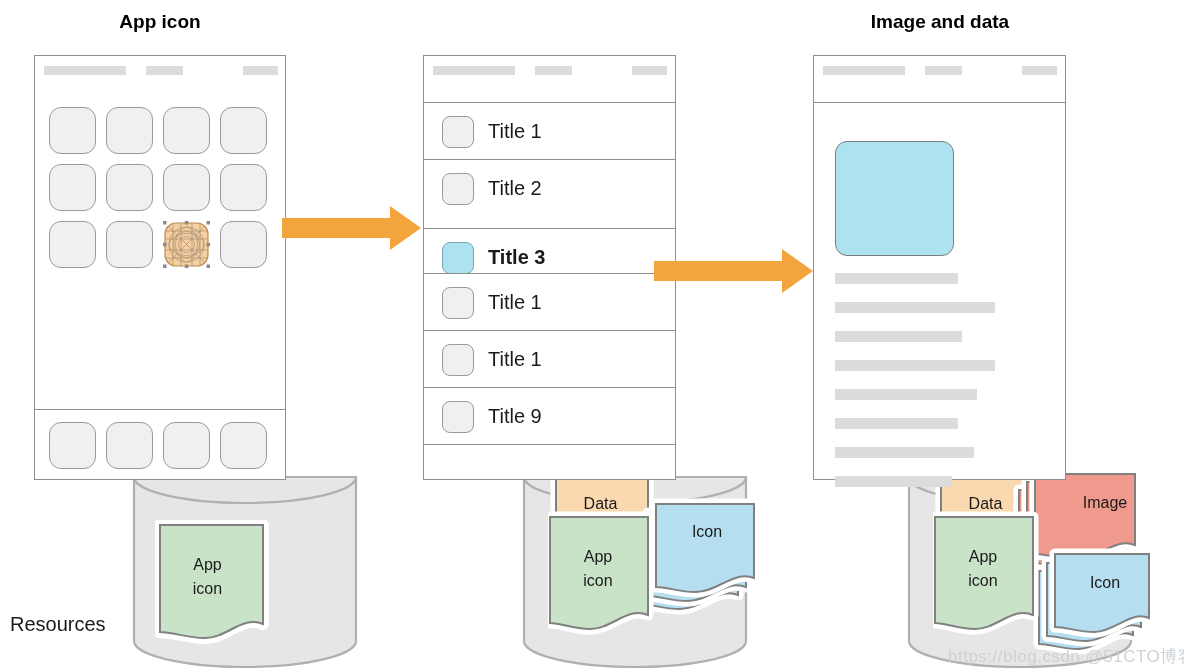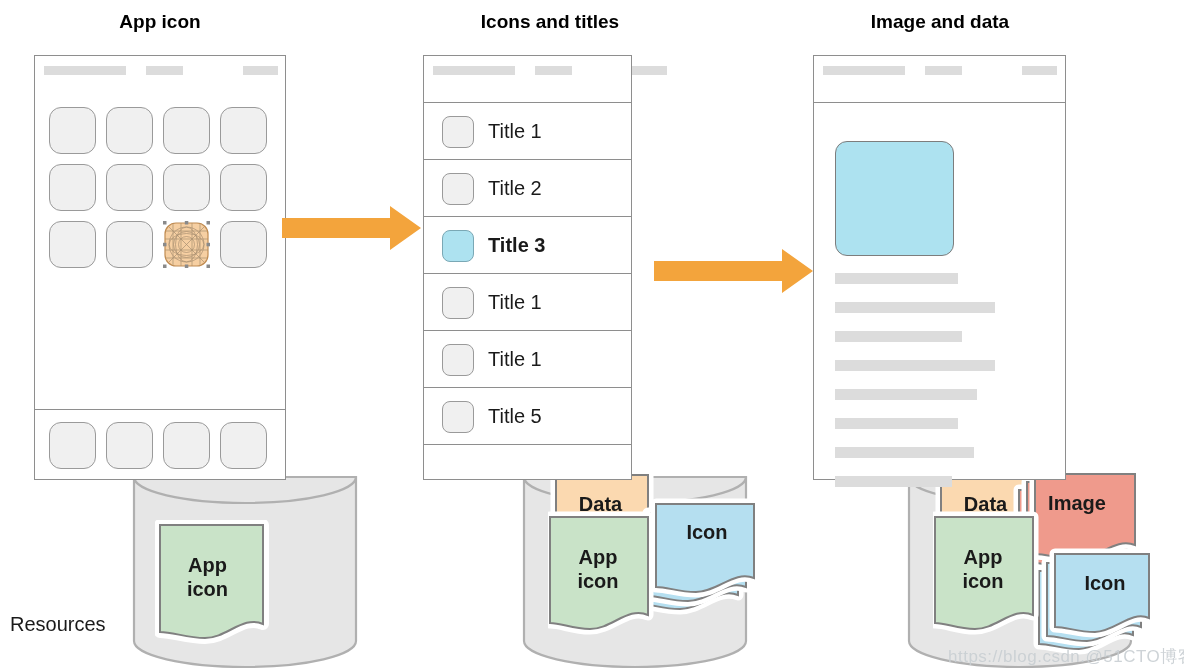--- a/index.html
+++ b/index.html
@@ -30,21 +30,21 @@
 
   
   .phone {
     position: absolute;
     background: #ffffff;
     border: 1.6px solid #8e8e8e;
     box-sizing: border-box;
     z-index: 5;
   }
   #phone-1 { left: 34px;  top: 55px; width: 252px; height: 425px; }
-  #phone-2 { left: 423px; top: 55px; width: 209px; height: 425px; }
+  #phone-2 { left: 423px; top: 55px; width: 253px; height: 425px; }
   #phone-3 { left: 813px; top: 55px; width: 253px; height: 425px; }
 
   
   .statusbar { position: absolute; left: 0; top: 0; right: 0; height: 46px; }
   .sb-bar {
     position: absolute; top: 10px; height: 9px;
     background: #dcdcdc;
   }
   .sb-a { left: 9px;  width: 82px; }
   .sb-b { left: 111px; width: 37px; }
@@ -116,27 +116,26 @@
   }
 
   
   .arrow { position: absolute; z-index: 6; }
 
   
   .cylinder { position: absolute; z-index: 2; }
   .cyl-cards { position: absolute; z-index: 3; }
   .card-text {
     position: absolute;
-    font-size: 20px;
+    font-size: 16px;
     color: #1a1a1a;
     text-align: center;
     line-height: 24px;
     white-space: pre-line;
     z-index: 4;
-    font-weight: bold;
   }
 
   #resources-label {
     position: absolute;
     left: 10px; top: 613px;
     font-size: 20px;
     color: #1a1a1a;
     z-index: 4;
   }
 
@@ -151,21 +150,20 @@
     z-index: 9;
     opacity: 0.9;
   }
 </style>
 </head>
 <body>
 
 <div id="stage">
 
   <div class="col-title" id="title-1">App icon</div>
-  <div class="col-title" id="title-2">Icons and titles</div>
   <div class="col-title" id="title-3">Image and data</div>
 
   <div class="cylinder" id="cyl-1" style="left: 130px; top: 455px;">
     <svg width="230" height="215" viewBox="0 0 230 215" style="position:absolute;left:0;top:0;">
       <path d="M4,22 L4,186 A111,26 0 0 0 226,186 L226,22 Z" fill="#e6e6e6" stroke="#b0b0b0" stroke-width="2.2"></path>
       <path d="M4,22 A111,26 0 0 0 226,22" fill="none" stroke="#b0b0b0" stroke-width="2.2"></path>
     </svg>
   </div>
   <div class="cyl-cards" id="cyl1-cards" style="left: 155px; top: 520px;">
     <svg width="120" height="130" viewBox="0 0 120 130" style="position:absolute;left:0;top:0;">
@@ -257,21 +255,21 @@
         <path d="M122,81 L216,81 L216,145 C198,137 182,159 162,159 C144,159 134,154 122,154 Z" fill="#b5dff0" stroke="#808080" stroke-width="2"></path>
       </g>
 
       <g>
         <path d="M2,44 L100,44 L100,142 C80,133 64,156 42,156 C24,156 14,150 2,150 Z" fill="#ffffff" stroke="#ffffff" stroke-width="11" stroke-linejoin="round"></path>
         <path d="M2,44 L100,44 L100,142 C80,133 64,156 42,156 C24,156 14,150 2,150 Z" fill="#c9e3c8" stroke="#808080" stroke-width="2"></path>
       </g>
     </svg>
   </div>
   <div class="card-text" id="cyl3-data-label" style="left: 938px; top: 492px; width: 95px;">Data</div>
-  <div class="card-text" id="cyl3-image-label" style="left: 1036px; top: 491px; width: 82px;">Image</div>
+  <div class="card-text" id="cyl3-image-label" style="left: 1036px; top: 491px; width: 82px; padding-left: 28px;">Image</div>
   <div class="card-text" id="cyl3-appicon-label" style="left: 933px; top: 545px; width: 100px;">App
 icon</div>
   <div class="card-text" id="cyl3-icon-label" style="left: 1056px; top: 571px; width: 98px;">Icon</div>
 
   <div class="phone" id="phone-1">
     <div class="statusbar">
       <div class="sb-bar sb-a"></div>
       <div class="sb-bar sb-b"></div>
       <div class="sb-bar sb-c"></div>
     </div>
@@ -343,35 +341,35 @@
     </div>
     <div id="p2-rows">
         <div class="list-row" style="top: 46px;">
           <div class="row-icon"></div>
           <div class="row-label">Title 1</div>
         </div>
         <div class="list-row" style="top: 103px;">
           <div class="row-icon"></div>
           <div class="row-label">Title 2</div>
         </div>
-        <div class="list-row" style="top: 160px;">
+        <div class="list-row" style="top: 172px;">
           <div class="row-icon sel"></div>
           <div class="row-label sel">Title 3</div>
         </div>
         <div class="list-row" style="top: 217px;">
           <div class="row-icon"></div>
           <div class="row-label">Title 1</div>
         </div>
         <div class="list-row" style="top: 274px;">
           <div class="row-icon"></div>
           <div class="row-label">Title 1</div>
         </div>
         <div class="list-row" style="top: 331px;">
           <div class="row-icon"></div>
-          <div class="row-label">Title 5</div>
+          <div class="row-label">Title 9</div>
         </div>
         <div class="list-row" style="top: 388px; height: 0px;"></div>
       </div>
   </div>
 
   <div class="phone" id="phone-3">
     <div class="statusbar">
       <div class="sb-bar sb-a"></div>
       <div class="sb-bar sb-b"></div>
       <div class="sb-bar sb-c"></div>

